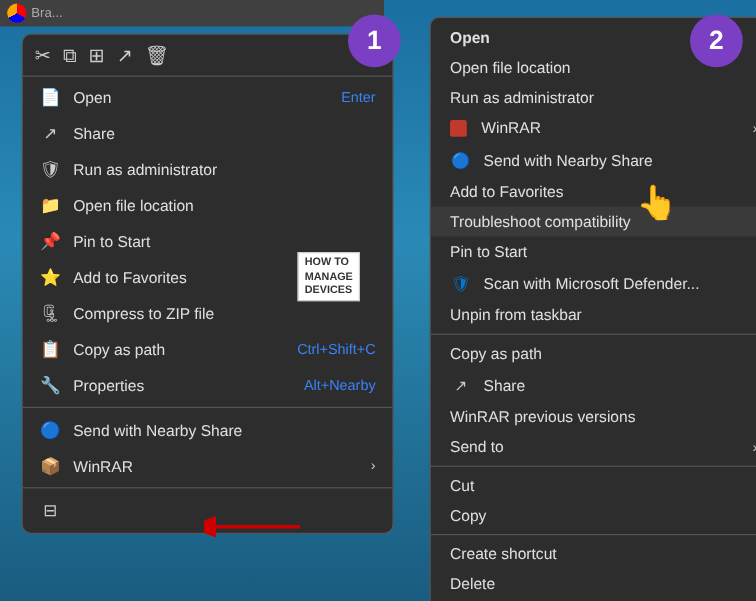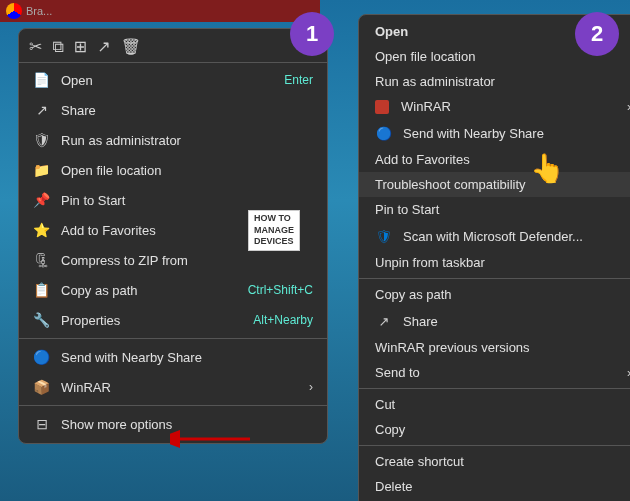--- a/index.html
+++ b/index.html
@@ -21,21 +21,21 @@
       z-index: 0;
     }
 
     
     .browser-bar {
       position: absolute;
       top: 0;
       left: 0;
       width: 320px;
       height: 22px;
-      background: #7f1d1d;
+      background: #404040;
       z-index: 2;
       display: flex;
       align-items: center;
       padding: 0 6px;
       gap: 4px;
     }
     .browser-icon {
       width: 16px;
       height: 16px;
       border-radius: 50%;
@@ -122,21 +122,21 @@
       justify-content: center;
       font-size: 14px;
       color: #ccc;
       flex-shrink: 0;
     }
     .menu-item .item-label {
       flex: 1;
       white-space: nowrap;
     }
     .menu-item .item-shortcut {
-      color: #5eead4;
+      color: #3b82f6;
       font-size: 12px;
     }
     .menu-item .item-arrow {
       color: #ccc;
       font-size: 12px;
     }
 
     .menu-separator {
       height: 1px;
       background: #555;
@@ -245,21 +245,21 @@
     <span class="item-label">Pin to Start</span>
   </div>
 
   <div class="menu-item">
     <div class="item-icon">⭐</div>
     <span class="item-label">Add to Favorites</span>
   </div>
 
   <div class="menu-item">
     <div class="item-icon">🗜</div>
-    <span class="item-label">Compress to ZIP from</span>
+    <span class="item-label">Compress to ZIP file</span>
   </div>
 
   <div class="menu-item">
     <div class="item-icon">📋</div>
     <span class="item-label">Copy as path</span>
     <span class="item-shortcut">Ctrl+Shift+C</span>
   </div>
 
   <div class="menu-item">
     <div class="item-icon">🔧</div>
@@ -277,21 +277,20 @@
   <div class="menu-item">
     <div class="item-icon">📦</div>
     <span class="item-label">WinRAR</span>
     <span class="item-arrow">›</span>
   </div>
 
   <div class="menu-separator"></div>
 
   <div class="menu-item">
     <div class="item-icon">⊟</div>
-    <span class="item-label">Show more options</span>
   </div>
 </div>
 
 <div class="context-menu menu-right">
 
   <div class="menu-item" style="font-weight:bold;">
     <span class="item-label">Open</span>
   </div>
 
   <div class="menu-item">

